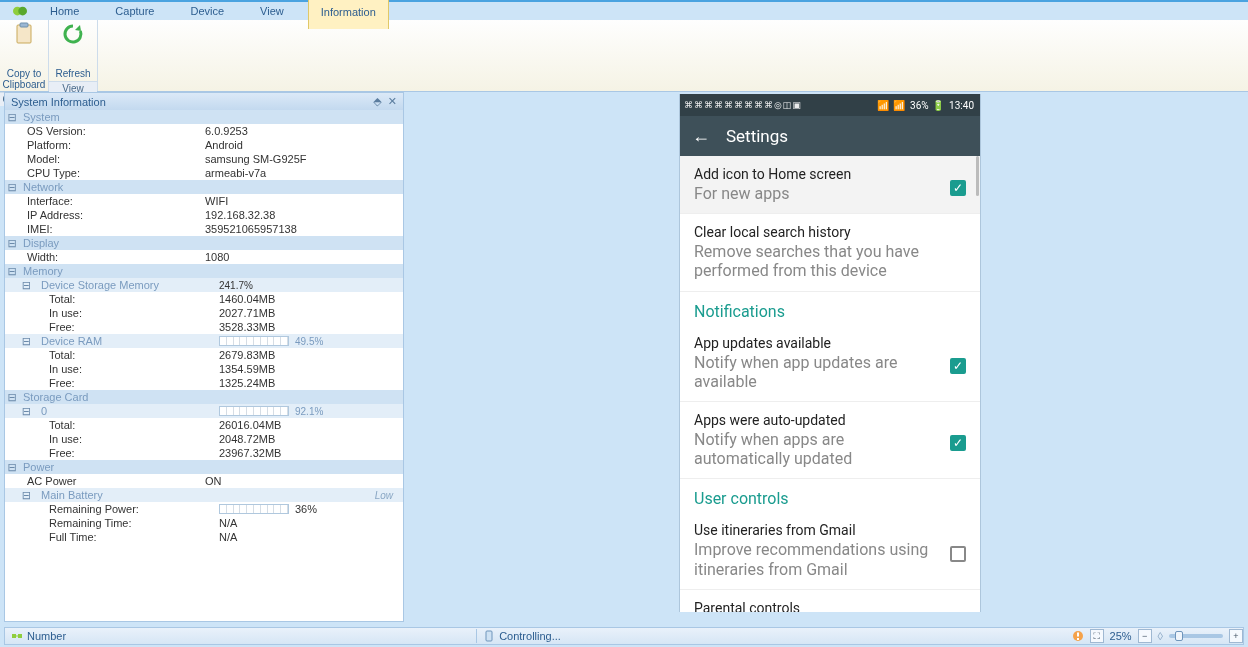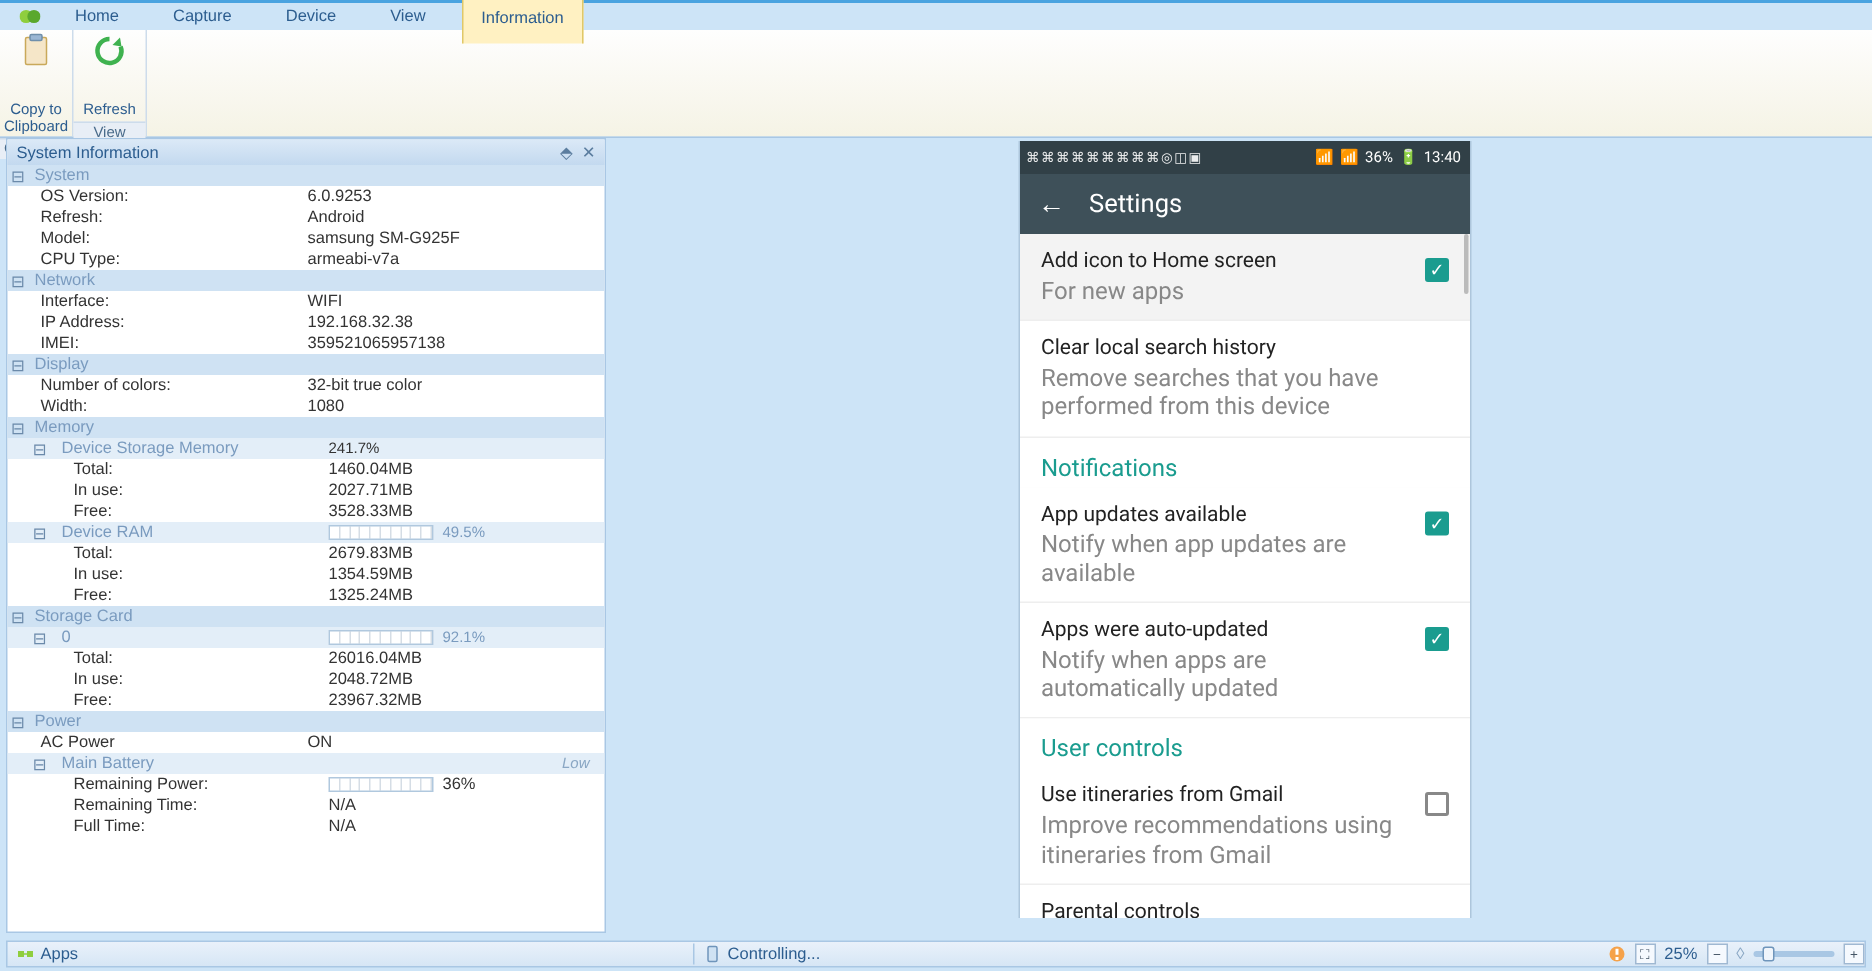--- a/index.html
+++ b/index.html
@@ -45,21 +45,21 @@
   .pct { color: #7a9bbf; font-size: 10px; }
   
   .device { position: absolute; left: 680px; top: 94px; width: 300px; height: 518px; background: #fff; box-shadow: -1px 0 0 #adc6dc, 1px 0 0 #adc6dc; display: flex; flex-direction: column; font-family: Roboto, Arial, sans-serif; }
   .statusbar { background: #314047; color: #fff; height: 22px; display: flex; align-items: center; justify-content: flex-end; padding: 0 6px; font-size: 10px; gap: 4px; position:relative;}
   .statusbar .sicons { position:absolute; left:4px; display:flex; gap:1px;}
   .statusbar .sicons span { font-size:9px; opacity:0.9;}
   .device-header { background: #3e5059; color: #fff; height: 40px; display: flex; align-items: center; padding: 0 12px; gap: 16px; }
   .device-header .back { font-size: 18px; cursor: pointer; }
   .device-header .title { font-size: 17px; }
   .device-list { flex: 1; overflow: hidden; background: #fafafa; position:relative;}
-  .d-item { padding: 10px 14px; background: #fff; border-bottom: 1px solid #eee; display: flex; align-items: flex-start; gap: 10px; }
+  .d-item { padding: 10px 14px; background: #fff; border-bottom: 1px solid #eee; display: flex; align-items: center; gap: 10px; }
   .d-item.first { background: #f3f3f3; }
   .d-item .txts { flex: 1; }
   .d-item .t1 { font-size: 14px; color: #222; }
   .d-item .t2 { font-size: 16px; color: #888; margin-top: 2px; line-height: 1.2; }
   .d-sect { padding: 10px 14px 4px; font-size: 16px; color: #1a9c8f; background:#fff; }
   .chk { width: 16px; height: 16px; border: 2px solid #1a9c8f; border-radius: 2px; display: flex; align-items: center; justify-content: center; margin-top: 6px; flex-shrink:0;}
   .chk.on { background: #1a9c8f; color: #fff; font-size: 12px; }
   .chk.off { border-color: #888; }
   .device-scroll { position:absolute; right:1px; top:0; width:3px; height:40px; background:#bbb; border-radius:2px;}
   
@@ -132,21 +132,21 @@
         <span class="exp">⊟</span>
         <span class="label">System</span>
       </div>
     <div class="grid-row indent1">
         <span class="exp spacer"></span>
         <span class="label">OS Version:</span>
         <span class="value">6.0.9253</span>
       </div>
     <div class="grid-row indent1">
         <span class="exp spacer"></span>
-        <span class="label">Refresh:</span>
+        <span class="label">Platform:</span>
         <span class="value">Android</span>
       </div>
     <div class="grid-row indent1">
         <span class="exp spacer"></span>
         <span class="label">Model:</span>
         <span class="value">samsung SM-G925F</span>
       </div>
     <div class="grid-row indent1">
         <span class="exp spacer"></span>
         <span class="label">CPU Type:</span>
@@ -169,25 +169,20 @@
       </div>
     <div class="grid-row indent1">
         <span class="exp spacer"></span>
         <span class="label">IMEI:</span>
         <span class="value">359521065957138</span>
       </div>
 
     <div class="grid-row header">
         <span class="exp">⊟</span>
         <span class="label">Display</span>
-      </div>
-    <div class="grid-row indent1">
-        <span class="exp spacer"></span>
-        <span class="label">Number of colors:</span>
-        <span class="value">32-bit true color</span>
       </div>
     <div class="grid-row indent1">
         <span class="exp spacer"></span>
         <span class="label">Width:</span>
         <span class="value">1080</span>
       </div>
 
     <div class="grid-row header">
         <span class="exp">⊟</span>
         <span class="label">Memory</span>
@@ -405,21 +400,21 @@
   </div>
 </div>
 
 <div class="statusbar-bottom">
   <div class="sb-sect">
     <svg width="12" height="12" viewBox="0 0 12 12">
         <rect x="1" y="4" width="4" height="4" fill="#8fce3e"></rect>
         <rect x="7" y="4" width="4" height="4" fill="#8fce3e"></rect>
         <rect x="4" y="5.5" width="4" height="1" fill="#8fce3e"></rect>
       </svg>
-    <span>Apps</span>
+    <span>Number</span>
   </div>
   <div style="flex:0 0 404px"></div>
   <div class="sb-sep"></div>
   <div class="sb-sect">
     <svg width="12" height="12" viewBox="0 0 12 12">
         <rect x="3" y="1" width="6" height="10" rx="1" fill="#cfe2f3" stroke="#6f95bb"></rect>
       </svg>
     <span>Controlling...</span>
   </div>
   <div class="sb-right">

